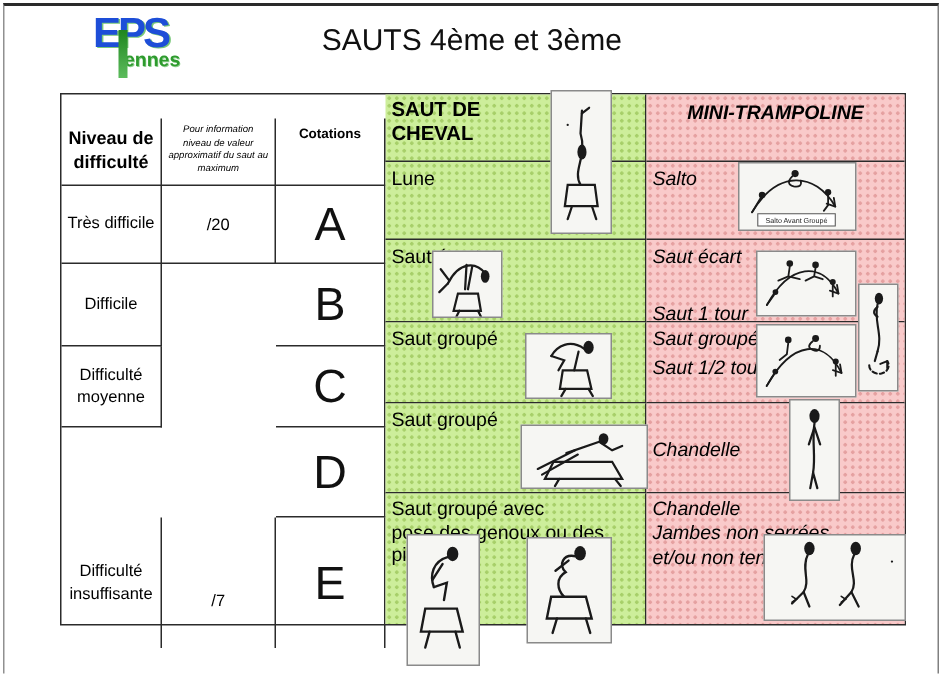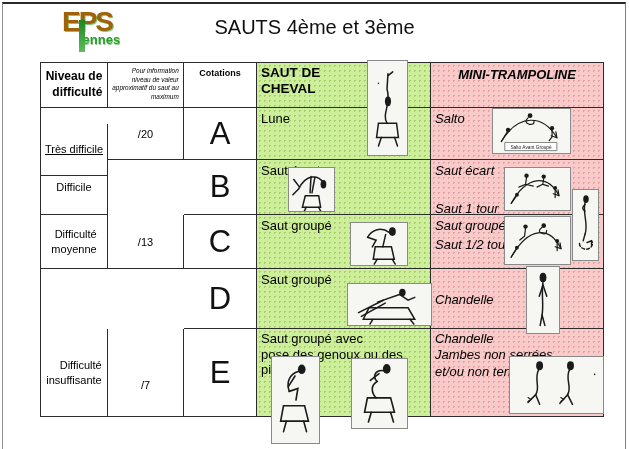--- a/index.html
+++ b/index.html
@@ -2,21 +2,21 @@
 <html><head>
 <meta charset="utf-8">
 <style>
   html,body{margin:0;padding:0;}
   body{font-family:"Liberation Sans","DejaVu Sans",sans-serif;background:#fff;}
   #page{position:relative;width:629px;height:449px;background:#fff;overflow:hidden;}
   #frame{position:absolute;left:2px;top:2px;width:622px;height:446px;
          border-top:2px solid #2a2a2a;border-left:1px solid #909090;border-right:1px solid #808080;}
   
   .logo{position:absolute;left:62px;top:8px;width:90px;line-height:1;}
-  .logo-eps{font-size:28px;font-weight:bold;letter-spacing:-2px;color:#a16207;
+  .logo-eps{font-size:28px;font-weight:bold;letter-spacing:-2px;color:#1d4ed8;
             text-shadow:1px 1px 0 #79c879;}
   .logo-piennes{font-size:13px;font-weight:bold;color:#2e9b2e;margin:-3px 0 0 17px;
             text-shadow:0.5px 0.5px 0 #8ed08e;}
   .logo-stem{position:absolute;left:17px;top:12px;width:6px;height:32px;
             background:linear-gradient(180deg,#1f851f,#5cbc5c);}
   
   .title{position:absolute;left:0;top:16px;width:100%;text-align:center;
          font-size:20px;color:#101010;}
   
   .tbl{position:absolute;left:40px;top:62px;width:562px;height:353px;
@@ -24,21 +24,21 @@
   .cell{position:absolute;box-sizing:border-box;border-right:1px solid #2b2b2b;
         border-bottom:1px solid #2b2b2b;overflow:hidden;}
   .lastcol{border-right:none;font-style:italic;}
   .lastrow{border-bottom:none;}
   .green{background-color:#cdee9b;
          background-image:radial-gradient(rgba(110,160,30,.40) 1px,transparent 1px);
          background-size:5px 5px;}
   .pink{background-color:#f9caca;
         background-image:radial-gradient(rgba(205,110,110,.45) 1px,transparent 1px);
         background-size:5px 5px;}
-  .center{display:flex;align-items:center;justify-content:center;text-align:right;}
+  .center{display:flex;align-items:center;justify-content:center;text-align:center;margin-top:16px;}
   .pre{white-space:pre-line;}
   .h-level{font-size:12px;font-weight:bold;line-height:1.3;}
   .h-info{font-size:6.4px;font-style:italic;line-height:1.35;padding-top:4px;
           align-items:flex-start;}
   .h-cot{font-size:9px;font-weight:bold;align-items:flex-start;padding-top:5px;}
   .h-cheval{font-size:13.5px;font-weight:bold;line-height:1.15;padding:2px 0 0 4px;}
   .h-tramp{font-size:13px;font-weight:bold;text-align:center;padding-top:4px;}
   .c-level{font-size:11px;line-height:1.3;}
   .c-score{font-size:11px;}
   .c-grade{font-size:31px;color:#111;}
@@ -69,36 +69,35 @@
 difficulté</div>
     <div class="cell center h-info pre" style="left:67px;top:0;width:76px;height:45px;">Pour information
 niveau de valeur
 approximatif du saut au
 maximum</div>
     <div class="cell green h-cheval pre" style="left:216px;top:0;width:174px;height:45px;">SAUT DE
 CHEVAL</div>
     <div class="cell center h-cot" style="left:143px;top:0;width:73px;height:45px;">Cotations</div>
     <div class="cell pink h-tramp lastcol" style="left:390px;top:0;width:172px;height:45px;">MINI-TRAMPOLINE</div>
 
-    <div class="cell center c-level pre" style="left:0;top:61px;width:67px;height:52px;text-decoration:underline;">Très difficile</div>
+    <div class="cell center c-level pre" style="left:0;top:45px;width:67px;height:52px;">Très difficile</div>
     <div class="cell center c-score" style="left:67px;top:45px;width:76px;height:52px;">/20</div>
     <div class="cell center c-grade" style="left:143px;top:45px;width:73px;height:52px;">A</div>
     <div class="cell green c-label pre" style="left:216px;top:45px;width:174px;height:52px;">Lune</div>
     <div class="cell pink c-label pre lastcol" style="left:390px;top:45px;width:172px;height:52px;">Salto</div>
 
     <div class="cell center c-level pre" style="left:0;top:97px;width:67px;height:55px;">Difficile</div>
     <div class="cell center c-grade" style="left:143px;top:97px;width:73px;height:55px;">B</div>
     <div class="cell green c-label pre" style="left:216px;top:97px;width:174px;height:55px;">Saut écart</div>
     <div class="cell pink c-label pre lastcol" style="left:390px;top:97px;width:172px;height:55px;">Saut écart
 
 Saut 1 tour</div>
 
     <div class="cell center c-level pre" style="left:0;top:152px;width:67px;height:54px;">Difficulté
 moyenne</div>
-    <div class="cell center c-score" style="left:67px;top:152px;width:76px;height:54px;">/13</div>
     <div class="cell center c-grade" style="left:143px;top:152px;width:73px;height:54px;">C</div>
     <div class="cell green c-label pre" style="left:216px;top:152px;width:174px;height:54px;">Saut groupé</div>
     <div class="cell pink c-label pre lastcol" style="left:390px;top:152px;width:172px;height:54px;">Saut groupé
 Saut 1/2 tour</div>
 
     <div class="cell center c-grade" style="left:143px;top:206px;width:73px;height:60px;">D</div>
     <div class="cell green c-label pre" style="left:216px;top:206px;width:174px;height:60px;">Saut groupé</div>
     <div class="cell pink c-label pre lastcol" style="left:390px;top:206px;width:172px;height:60px;padding-top:22px;">Chandelle</div>
 
     <div class="cell center c-level pre lastrow" style="left:0;top:266px;width:67px;height:87px;">Difficulté

